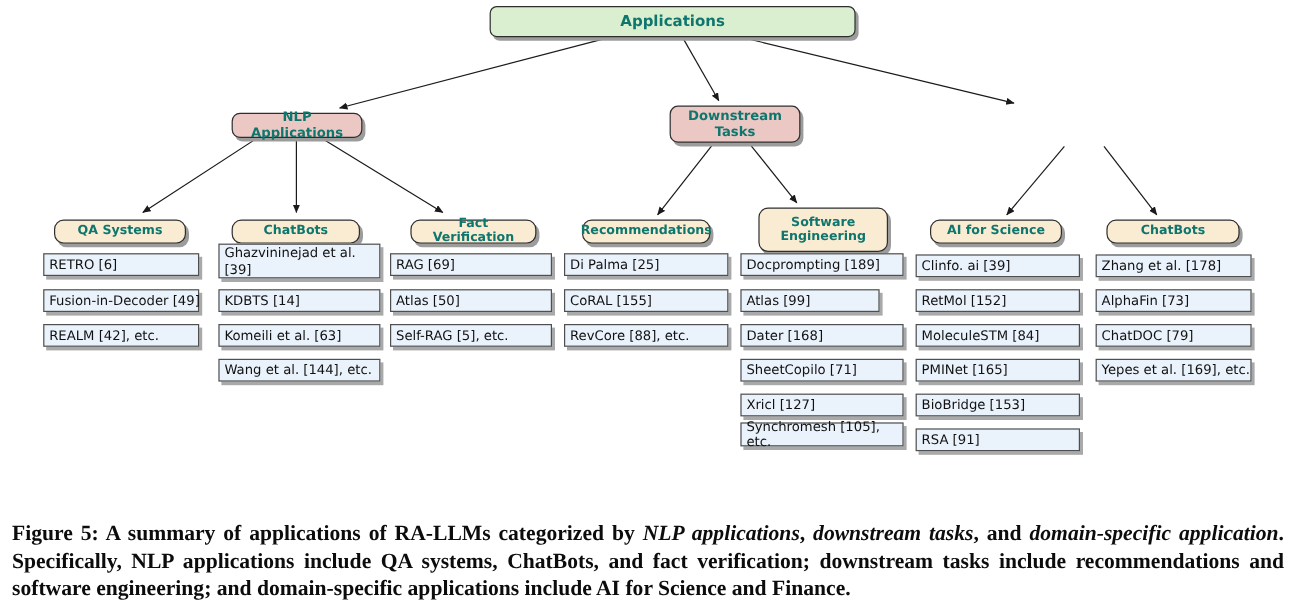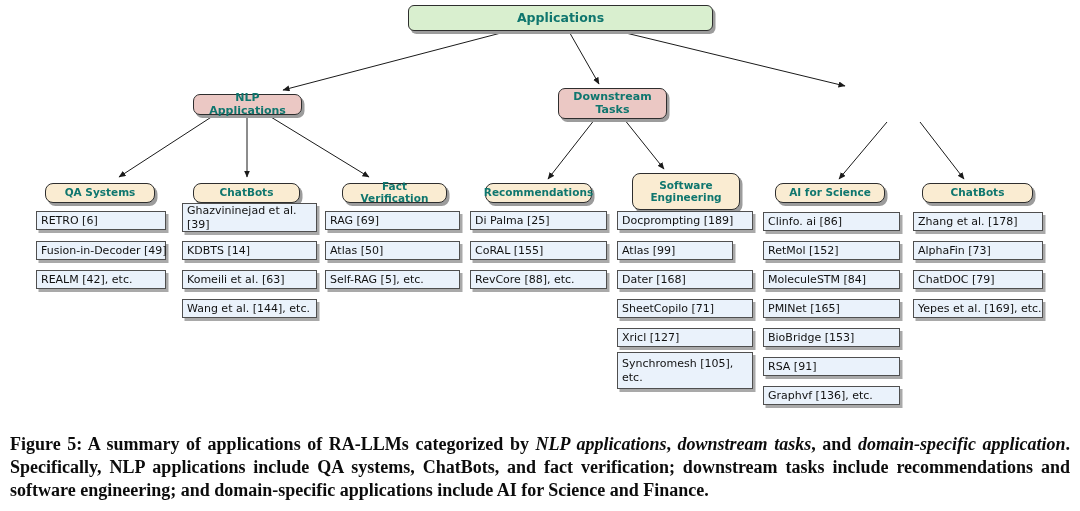--- a/index.html
+++ b/index.html
@@ -78,29 +78,28 @@
 
   <div class="leaf" style="left:470px;top:211px;width:137px;height:19px">Di Palma [25]</div>
   <div class="leaf" style="left:470px;top:241px;width:137px;height:19px">CoRAL [155]</div>
   <div class="leaf" style="left:470px;top:270px;width:137px;height:19px">RevCore [88], etc.</div>
 
   <div class="leaf" style="left:617px;top:211px;width:136px;height:19px">Docprompting [189]</div>
   <div class="leaf" style="left:617px;top:241px;width:116px;height:19px">Atlas [99]</div>
   <div class="leaf" style="left:617px;top:270px;width:136px;height:19px">Dater [168]</div>
   <div class="leaf" style="left:617px;top:299px;width:136px;height:19px">SheetCopilo [71]</div>
   <div class="leaf" style="left:617px;top:328px;width:136px;height:19px">Xricl [127]</div>
-  <div class="leaf two" style="left:617px;top:352px;width:136px;height:37px">Synchromesh [105], etc.</div>
+  <div class="leaf two" style="left:617px;top:352px;width:136px;height:20px">Synchromesh [105], etc.</div>
 
-  <div class="leaf" style="left:763px;top:212px;width:137px;height:19px">Clinfo. ai [86]</div>
+  <div class="leaf" style="left:763px;top:212px;width:137px;height:19px">Clinfo. ai [39]</div>
   <div class="leaf" style="left:763px;top:241px;width:137px;height:19px">RetMol [152]</div>
   <div class="leaf" style="left:763px;top:270px;width:137px;height:19px">MoleculeSTM [84]</div>
   <div class="leaf" style="left:763px;top:299px;width:137px;height:19px">PMINet [165]</div>
   <div class="leaf" style="left:763px;top:328px;width:137px;height:19px">BioBridge [153]</div>
   <div class="leaf" style="left:763px;top:357px;width:137px;height:19px">RSA [91]</div>
-  <div class="leaf" style="left:763px;top:386px;width:137px;height:19px">Graphvf [136], etc.</div>
 
   <div class="leaf" style="left:913px;top:212px;width:130px;height:19px">Zhang et al. [178]</div>
   <div class="leaf" style="left:913px;top:241px;width:130px;height:19px">AlphaFin [73]</div>
   <div class="leaf" style="left:913px;top:270px;width:130px;height:19px">ChatDOC [79]</div>
   <div class="leaf" style="left:913px;top:299px;width:130px;height:19px">Yepes et al. [169], etc.</div>
 
   <div class="caption"><span class="seg-bold">Figure 5: A summary of applications of RA-LLMs categorized by </span><span class="seg-bolditalic">NLP applications</span><span class="seg-bold">, </span><span class="seg-bolditalic">downstream tasks</span><span class="seg-bold">, and </span><span class="seg-bolditalic">domain-specific application</span><span class="seg-bold">. Specifically, NLP applications include QA systems, ChatBots, and fact verification; downstream tasks include recommendations and software engineering; and domain-specific applications include AI for Science and Finance.</span></div>
 
 </div>
 

